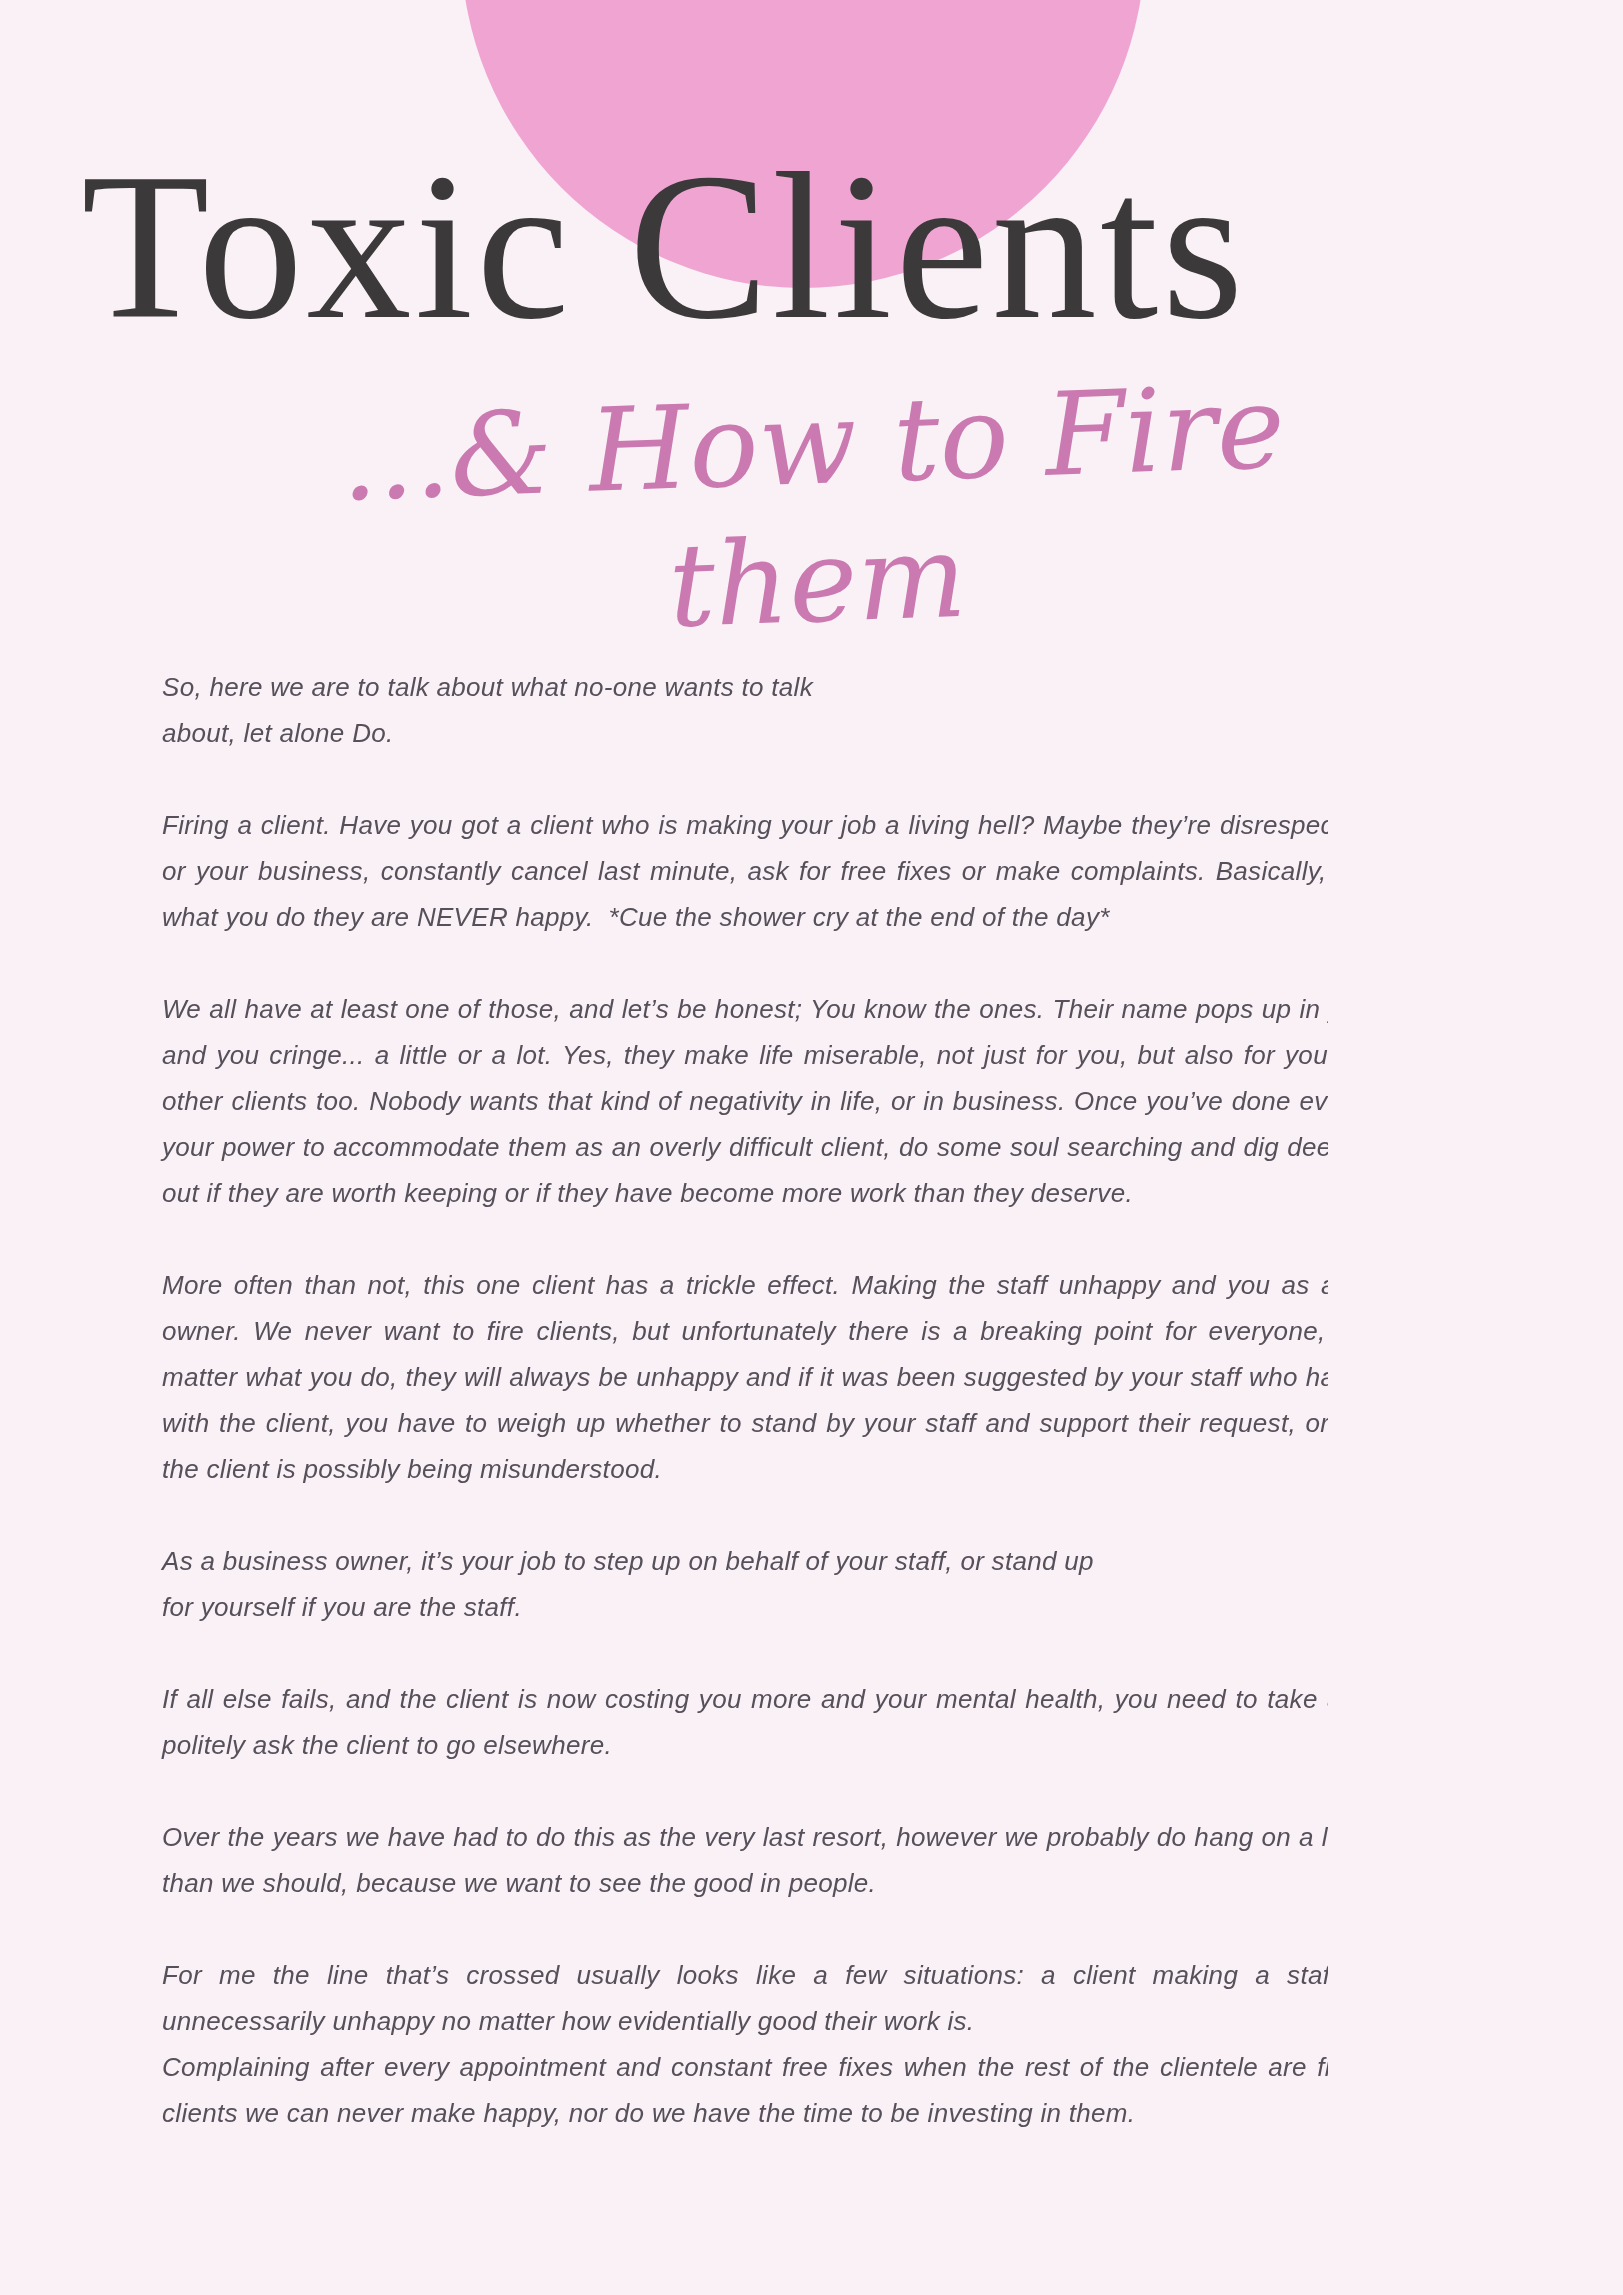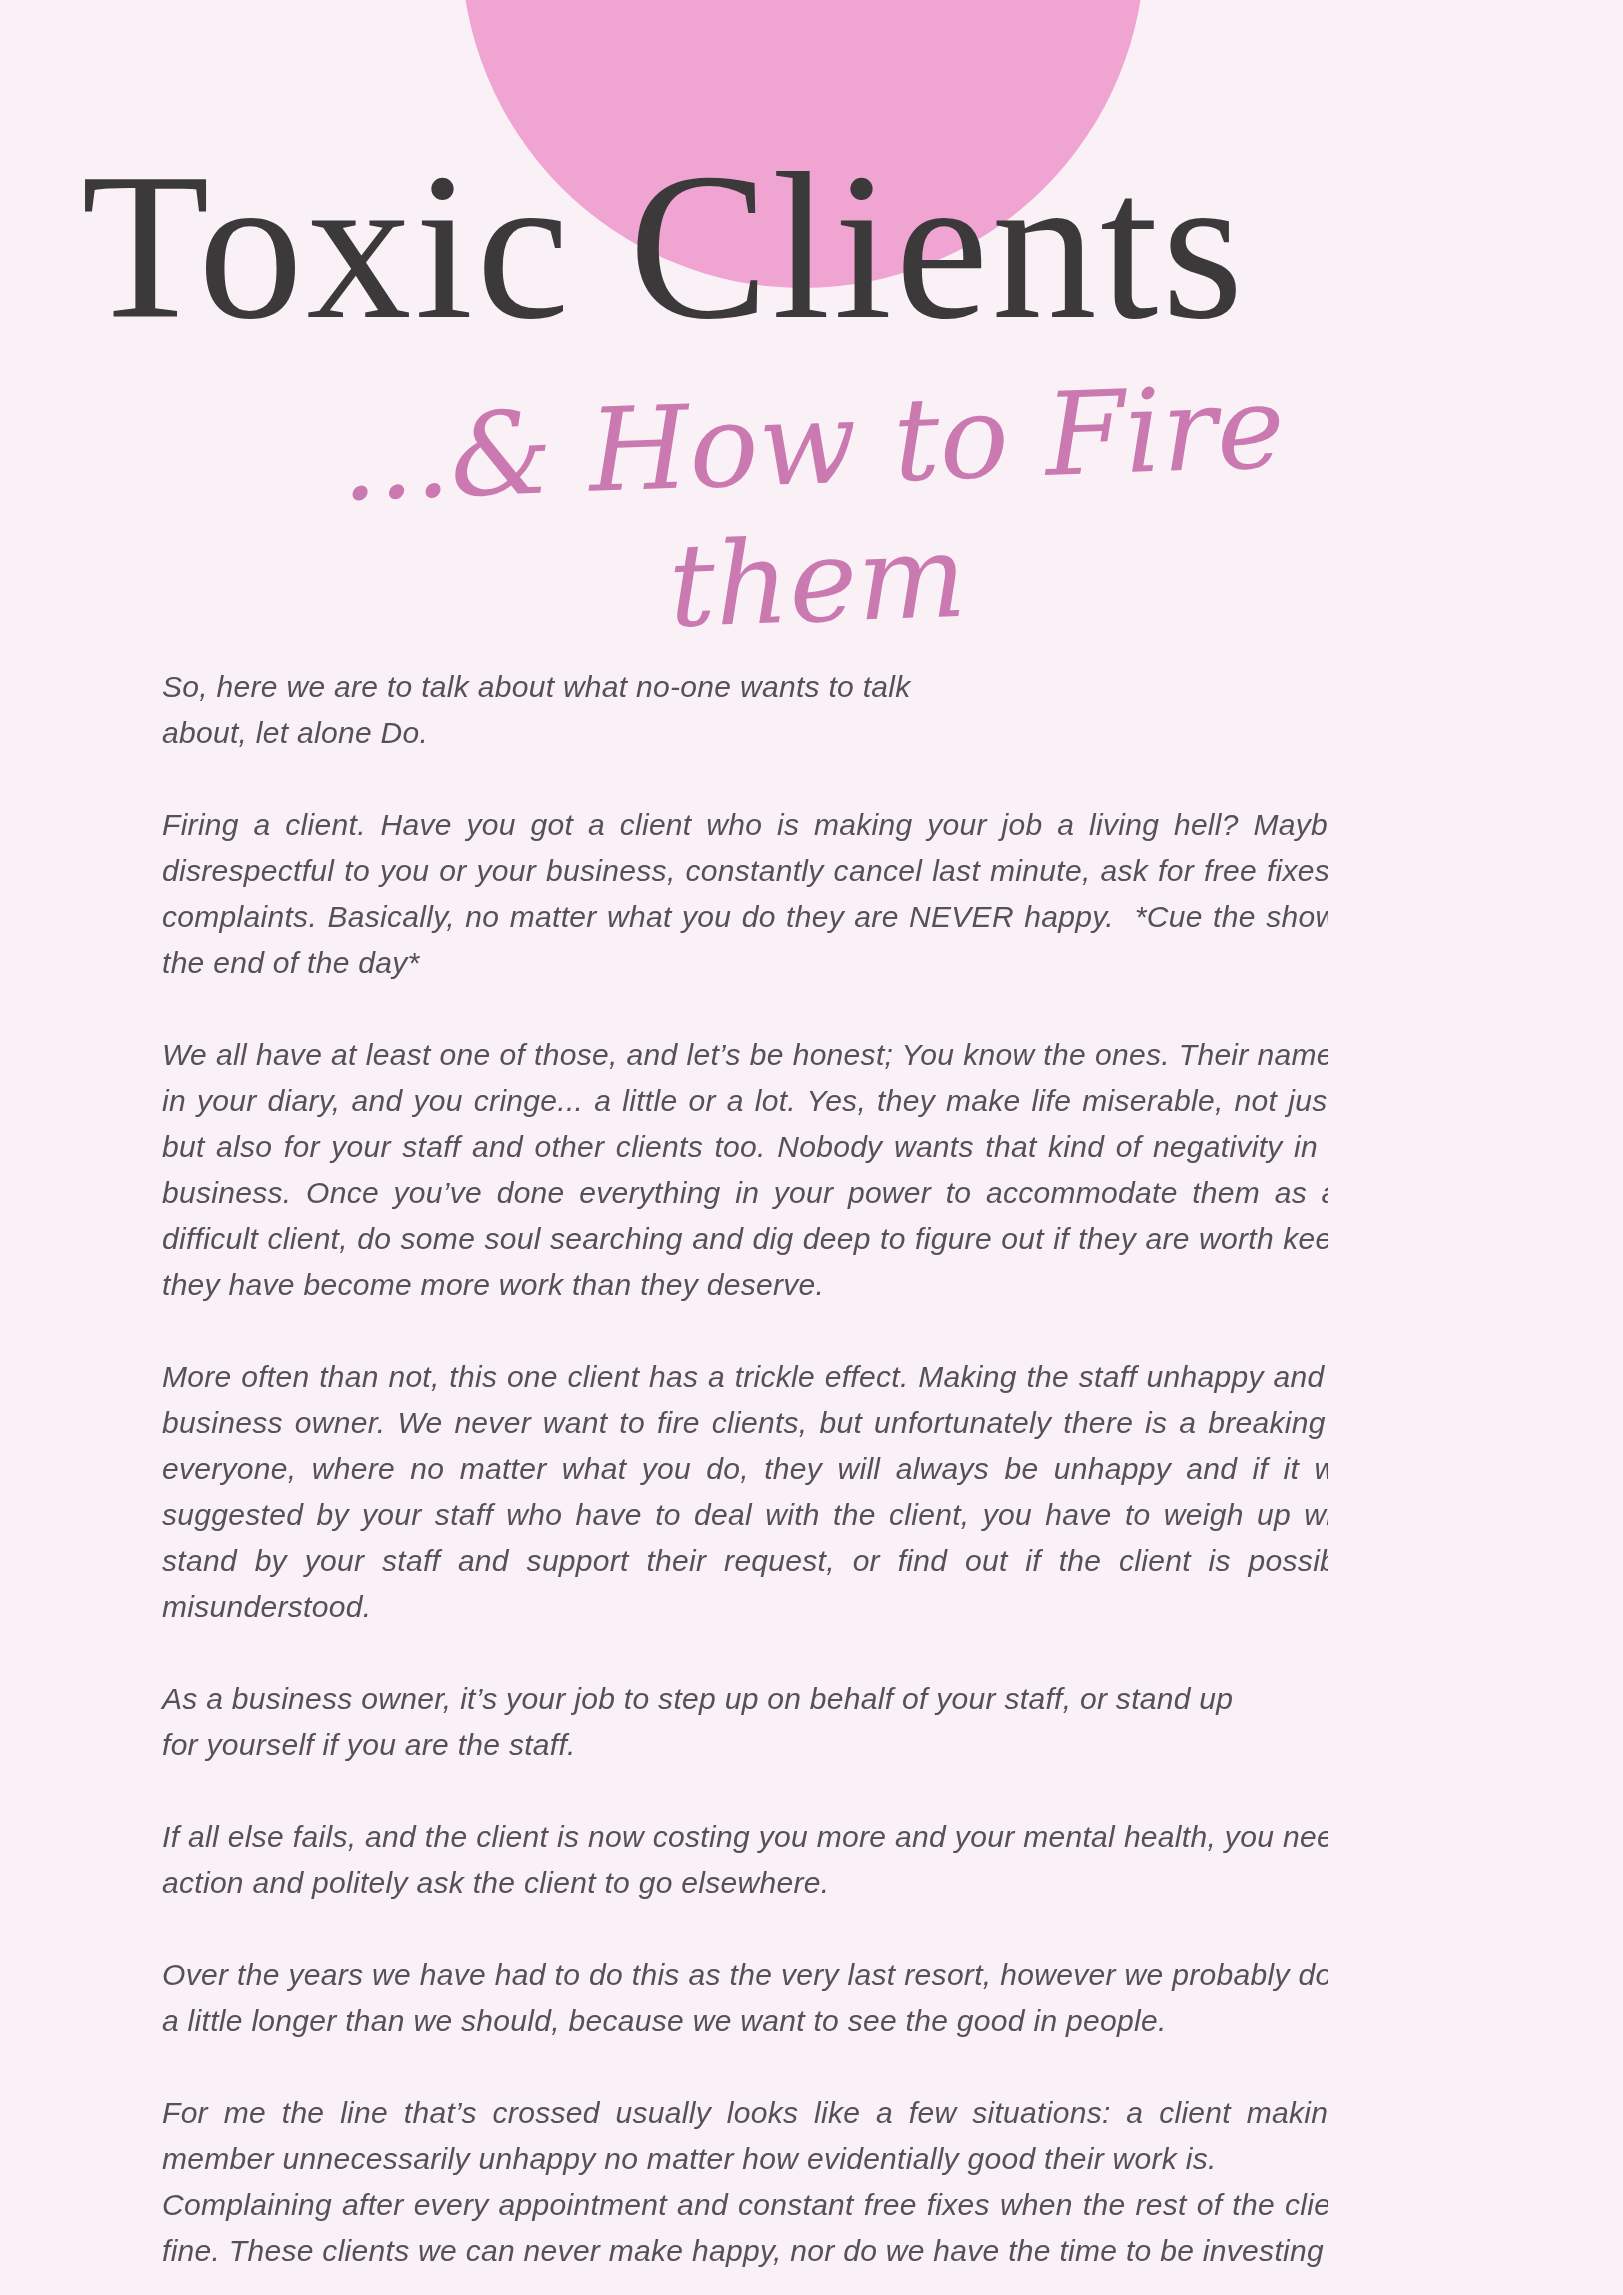--- a/index.html
+++ b/index.html
@@ -40,21 +40,21 @@
     color:#ca7ab0;
     transform:rotate(-2deg);
   }
   .content{
     position:absolute;
     left:162px;top:664px;
     width:1290px;
   }
   .para{
     margin:0 0 46px 0;
-    font-size:30px;
+    font-size:26px;
     line-height:46px;
     font-style:italic;
     font-weight:300;
     letter-spacing:0.3px;
     color:#55505a;
     text-align:justify;
     white-space:pre-wrap;
   }
 </style>
 </head>

